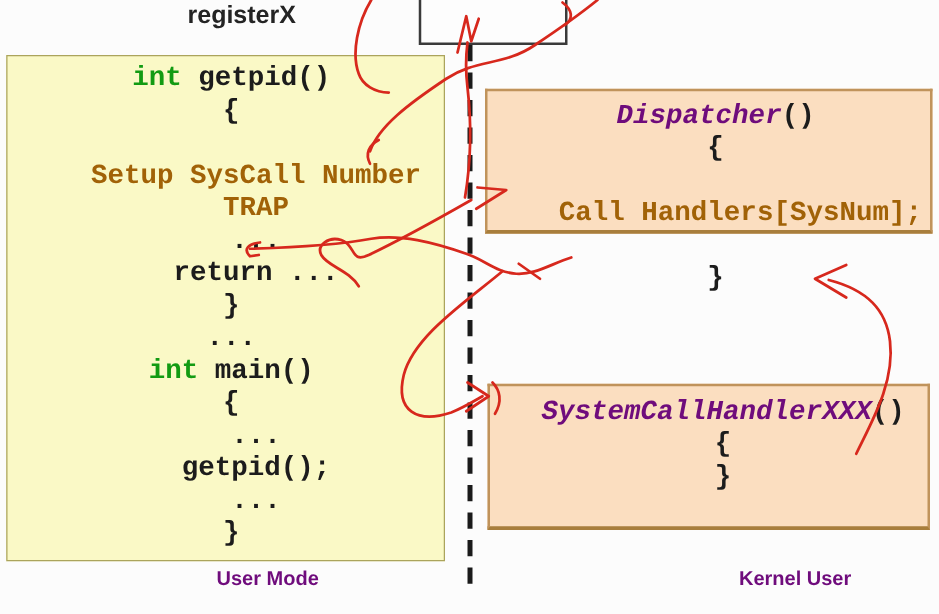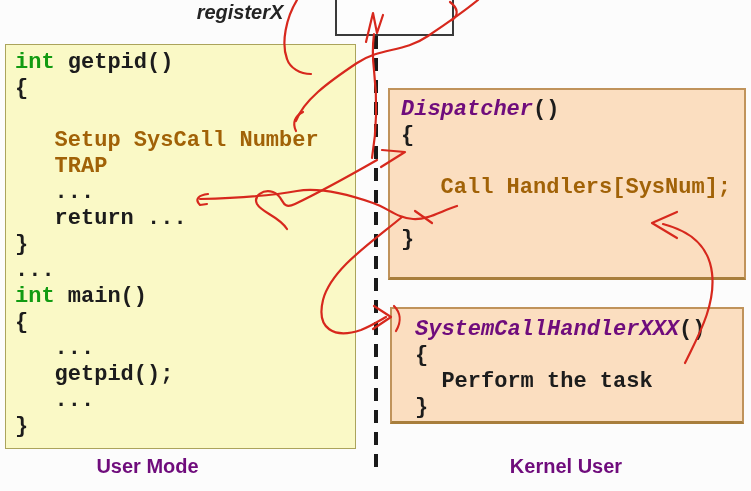--- a/index.html
+++ b/index.html
@@ -6,60 +6,60 @@
   body{
     width:751px;height:491px;position:relative;overflow:hidden;
     background:#FCFCFC;
     font-family:"Liberation Sans", sans-serif;
   }
   .code-box{
     position:absolute;box-sizing:border-box;
     font-family:"Liberation Mono","DejaVu Sans Mono",monospace;
     font-weight:bold;font-size:22px;line-height:26px;white-space:pre;
   }
-  .code-line{height:26px;}
+  .code-line{height:26px;text-align:center;}
   .user-box{
     left:5px;top:44px;width:351px;height:405px;
     background:#FAF9C6;border:1px solid #ABA45C;
     padding:5px 0 0 9px;
   }
   .kernel-box{
     background:#FBDEC0;border:2px solid #C0935B;border-bottom:3px solid #A87E3C;
   }
-  .dispatcher-box{left:388px;top:88px;width:358px;height:192px;padding:7px 0 0 11px;}
+  .dispatcher-box{left:388px;top:71px;width:358px;height:116px;padding:7px 0 0 11px;}
   .handler-box{left:390px;top:307px;width:354px;height:117px;padding:8px 0 0 23px;}
   .seg-green{color:#129B12;}
   .seg-black{color:#1C1C1C;}
   .seg-darkred{color:#a16207;}
   .seg-purple{color:#6F0C7C;font-style:italic;}
   .register-box{
     position:absolute;left:335px;top:-14px;width:115px;height:46px;
     border:2px solid #3A3A3A;background:#FDFDFD;
   }
   .register-label{
-    position:absolute;left:150px;top:1px;width:180px;text-align:center;
-    font-weight:bold;font-size:20px;color:#242424;font-style:italic;
+    position:absolute;left:150px;top:1px;width:180px;text-align:left;
+    font-weight:bold;font-size:20px;color:#242424;
   }
   .mode-label{
-    position:absolute;top:455px;font-weight:bold;font-size:20px;
-    color:#6F0C7C;text-align:center;
+    position:absolute;top:455px;font-weight:bold;font-size:16px;
+    color:#6F0C7C;text-align:right;
   }
   .mode-user{left:40px;width:215px;}
   .mode-kernel{left:451px;width:230px;}
   svg.overlay{position:absolute;left:0;top:0;pointer-events:none;}
   .pen{stroke:#D7281D;stroke-width:2.2;fill:none;stroke-linecap:round;stroke-linejoin:round;}
   .divider{stroke:#1A1A1A;stroke-width:4;stroke-dasharray:13 9;}
 </style>
 </head>
 <body>
 
 <div class="code-box user-box"><div class="code-line"><span class="seg-green">int</span><span class="seg-black"> getpid()</span></div><div class="code-line"><span class="seg-black">{</span></div><div class="code-line">&nbsp;</div><div class="code-line"><span class="seg-darkred">   Setup SysCall Number</span></div><div class="code-line"><span class="seg-darkred">   TRAP</span></div><div class="code-line"><span class="seg-black">   ...</span></div><div class="code-line"><span class="seg-black">   return ...</span></div><div class="code-line"><span class="seg-black">}</span></div><div class="code-line"><span class="seg-black">...</span></div><div class="code-line"><span class="seg-green">int</span><span class="seg-black"> main()</span></div><div class="code-line"><span class="seg-black">{</span></div><div class="code-line"><span class="seg-black">   ...</span></div><div class="code-line"><span class="seg-black">   getpid();</span></div><div class="code-line"><span class="seg-black">   ...</span></div><div class="code-line"><span class="seg-black">}</span></div></div>
 
 <div class="code-box kernel-box dispatcher-box"><div class="code-line"><span class="seg-purple">Dispatcher</span><span class="seg-black">()</span></div><div class="code-line"><span class="seg-black">{</span></div><div class="code-line">&nbsp;</div><div class="code-line"><span class="seg-darkred">   Call Handlers[SysNum];</span></div><div class="code-line">&nbsp;</div><div class="code-line"><span class="seg-black">}</span></div></div>
-<div class="code-box kernel-box handler-box"><div class="code-line"><span class="seg-purple">SystemCallHandlerXXX</span><span class="seg-black">()</span></div><div class="code-line"><span class="seg-black">{</span></div><div class="code-line"><span class="seg-black">  Perform the task</span></div><div class="code-line"><span class="seg-black">}</span></div></div>
+<div class="code-box kernel-box handler-box"><div class="code-line"><span class="seg-purple">SystemCallHandlerXXX</span><span class="seg-black">()</span></div><div class="code-line"><span class="seg-black">{</span></div><div class="code-line"><span class="seg-black">}</span></div></div>
 
 <div class="register-box"></div>
 <div class="register-label">registerX</div>
 
 <div class="mode-label mode-user">User Mode</div>
 <div class="mode-label mode-kernel">Kernel User</div>
 
 <svg class="overlay" width="751" height="491" viewBox="0 0 751 491">
   <line class="divider" x1="376" y1="36" x2="376" y2="471"></line>
 

